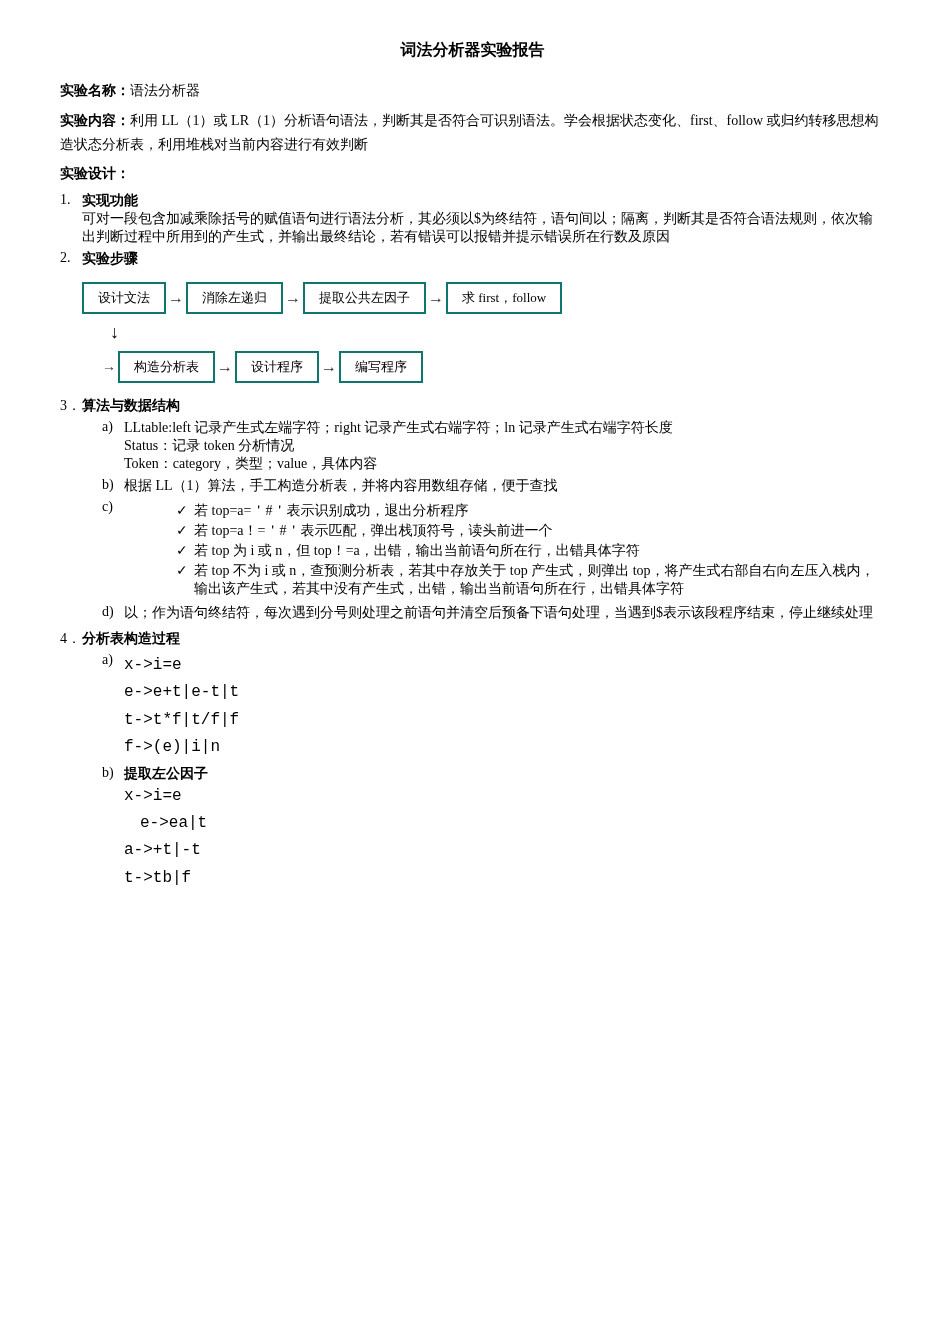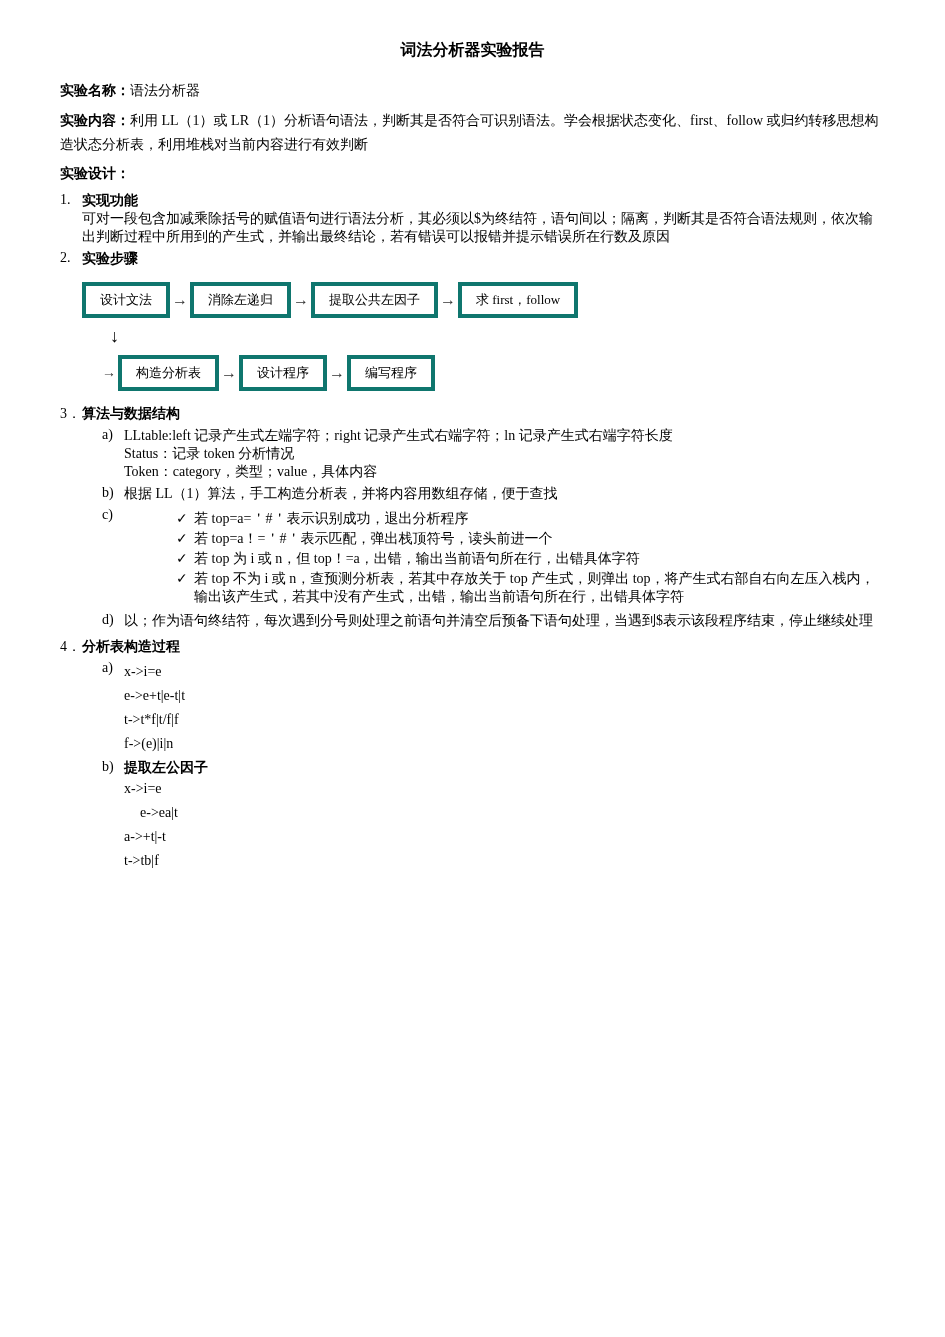--- a/index.html
+++ b/index.html
@@ -61,36 +61,36 @@
       flex-direction: column;
       align-items: flex-start;
       gap: 8px;
     }
     .flowchart-row {
       display: flex;
       align-items: center;
       gap: 0;
     }
     .fc-box {
-      border: 4px solid #0f766e;
+      border: 2px solid #0f766e;
       padding: 5px 14px;
       font-size: 13px;
       white-space: nowrap;
       background: #fff;
     }
     .fc-arrow {
       display: flex;
       align-items: center;
       font-size: 16px;
       color: #333;
       padding: 0 2px;
     }
     .code-line {
-      font-family: Liberation Serif, serif;
-      font-size: 14px;
+      font-family: Liberation Mono, monospace;
+      font-size: 16px;
       margin-left: 52px;
       line-height: 1.7;
     }
     .bold { font-weight: bold; }
     .checkmark { color: #000; }
   </style>
 </head>
 <body>
 
 <div class="title">词法分析器实验报告</div>

